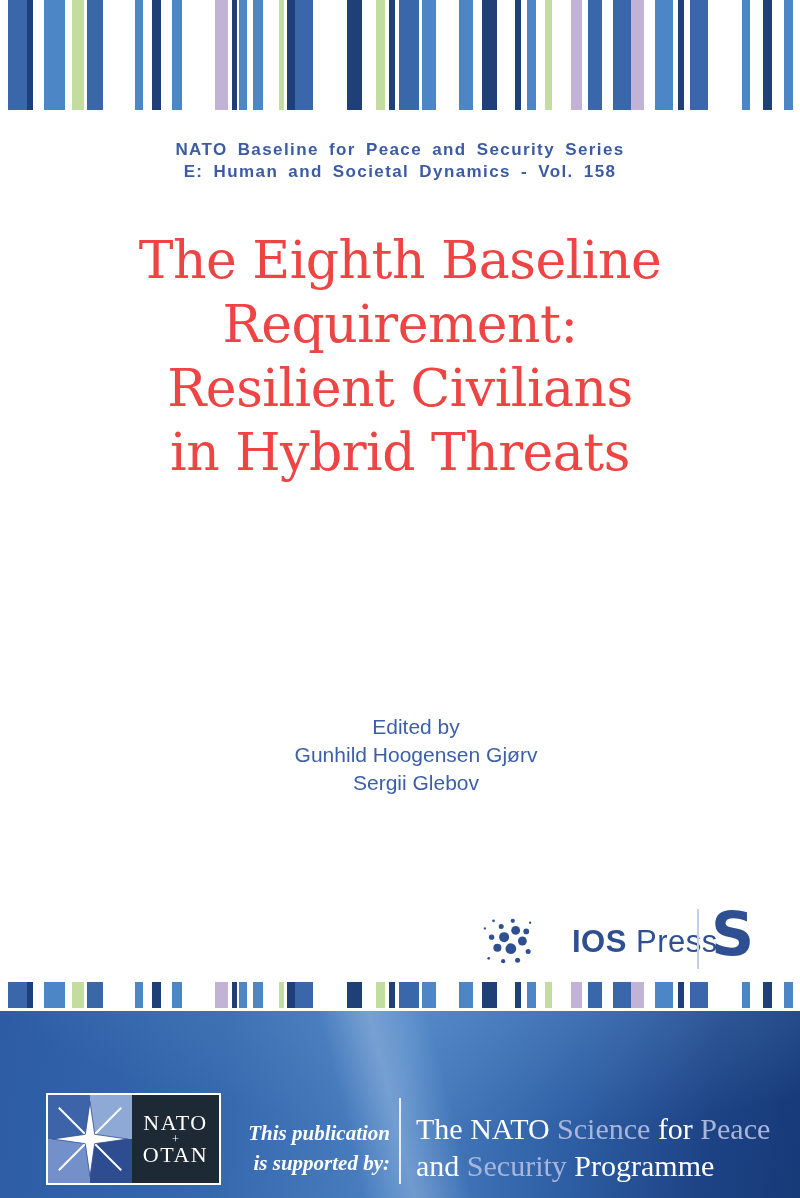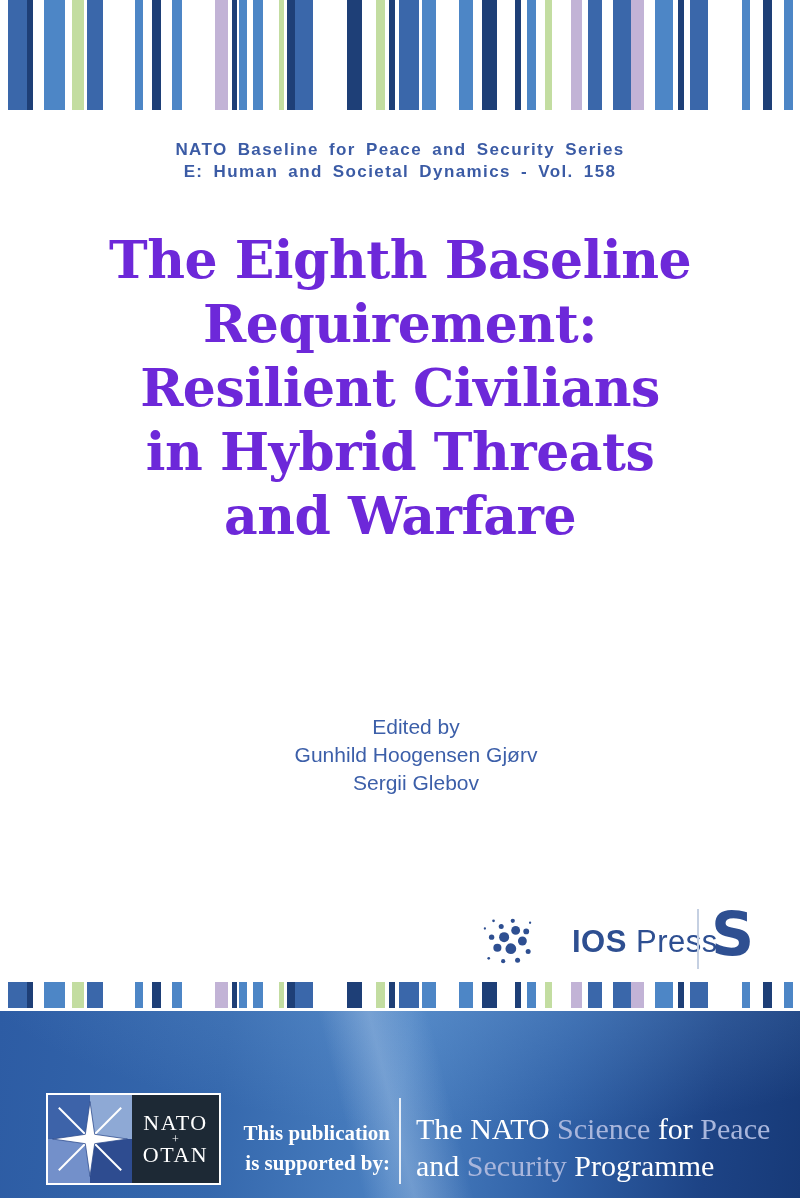--- a/index.html
+++ b/index.html
@@ -14,21 +14,21 @@
   .stripe{position:absolute;top:0;height:100%;}
 
   .series{
     position:absolute;top:139px;left:0;width:800px;text-align:center;
     color:#3b5ba5;font-weight:bold;font-size:17px;line-height:22px;
     letter-spacing:1.4px;word-spacing:4px;
   }
 
   .book-title{
     position:absolute;top:228px;left:0;width:800px;text-align:center;
-    color:#6d28d9;font-family:"DejaVu Serif",serif;font-weight:bold;
+    color:#ef4444;font-family:"DejaVu Serif",serif;font-weight:normal;
     font-size:52px;line-height:64px;letter-spacing:-0.5px;
   }
 
   .editors{
     position:absolute;top:713px;left:16px;width:800px;text-align:center;
     color:#3c5fa9;font-size:21px;line-height:28px;
   }
 
   .ios-block{position:absolute;top:905px;left:0;width:800px;height:80px;}
   .ios-dots{position:absolute;left:482px;top:8px;width:50px;height:56px;}
@@ -61,21 +61,21 @@
   .rose{position:absolute;left:3px;top:3px;width:78px;height:82px;}
   .nato-panel{
     flex:1;background:#1d2935;color:#ffffff;
     font-family:"Liberation Serif",serif;font-size:22px;letter-spacing:1.5px;
     display:flex;flex-direction:column;align-items:center;justify-content:center;line-height:1;
   }
   .nato-panel .sep{font-size:12px;line-height:10px;letter-spacing:0;}
 
   .support-note{
     position:absolute;left:170px;top:107px;width:220px;text-align:right;
-    font-family:"Liberation Serif",serif;font-weight:bold;
+    font-family:"Liberation Serif",serif;font-style:italic;font-weight:bold;
     color:#ffffff;font-size:21px;line-height:30px;
   }
   .footer-divider{position:absolute;left:399px;top:87px;width:2px;height:86px;background:rgba(255,255,255,0.85);}
   .programme{
     position:absolute;left:416px;top:99px;width:380px;
     font-family:"Liberation Serif",serif;color:#ffffff;
     font-size:30px;line-height:37px;white-space:nowrap;
   }
   .programme .accent{color:#a9b6dc;}
 </style>
@@ -125,21 +125,20 @@
   <div class="series">
     <div>NATO Baseline for Peace and Security Series</div>
     <div>E: Human and Societal Dynamics - Vol. 158</div>
   </div>
 
   <div id="book-title" class="book-title">
       <div>The Eighth Baseline</div>
       <div>Requirement:</div>
       <div>Resilient Civilians</div>
       <div>in Hybrid Threats</div>
-      <div>and Warfare</div>
     </div>
 
   <div class="editors">
     <div>Edited by</div>
     <div id="editor-names">
         <div>Gunhild Hoogensen Gjørv</div>
         <div>Sergii Glebov</div>
       </div>
   </div>
 

